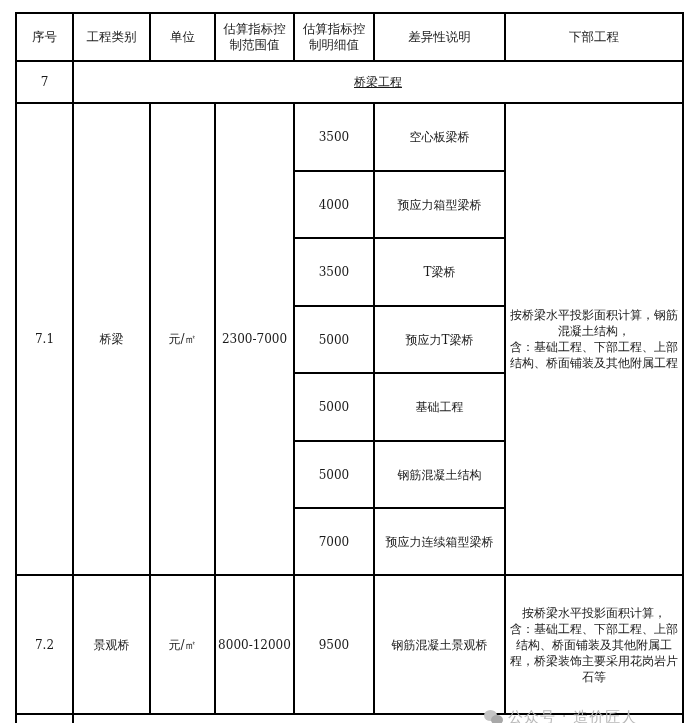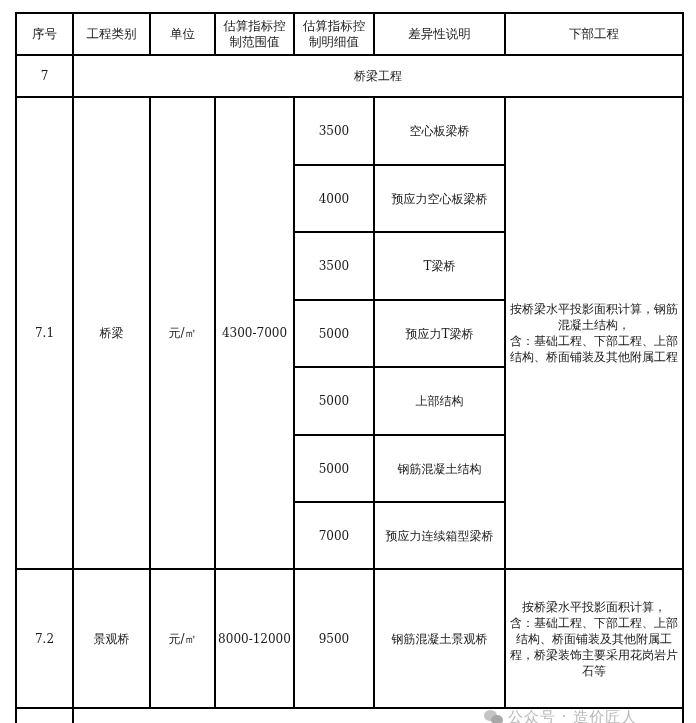--- a/index.html
+++ b/index.html
@@ -2,21 +2,21 @@
 <html><head>
 <meta charset="utf-8">
 <style>
   html, body { margin: 0; padding: 0; background: #ffffff; }
   body { width: 696px; height: 723px; position: relative; overflow: hidden;
          font-family: "DejaVu Serif", "Liberation Serif", serif; color: #1a1a1a; }
   table.doc { position: absolute; left: 15px; top: 12px; border-collapse: collapse; table-layout: fixed; }
   table.doc td { border: 2px solid #000; text-align: center; vertical-align: middle;
                  font-size: 12px; padding: 0 2px; line-height: 16px; }
   table.doc td.hdr { font-family: "DejaVu Sans", "Liberation Sans", sans-serif; font-size: 12.5px; }
-  td.left { text-align: right; }
+  td.left { text-align: right; text-decoration: underline; }
   td.note { text-align: left; font-size: 12px; line-height: 16px; padding: 0 2px; }
   .watermark { position: absolute; left: 484px; top: 708px; font-family: "DejaVu Sans", "Liberation Sans", sans-serif;
                font-size: 15px; color: #b8b8b8; letter-spacing: 1px; display: flex; align-items: center; gap: 4px; }
   .wm-icon { width: 20px; height: 16px; position: relative; }
   .wm-icon .b1 { position: absolute; left: 0; top: 0; width: 13px; height: 11px; border-radius: 50%; background: #c4c4c4; }
   .wm-icon .b2 { position: absolute; left: 7px; top: 5px; width: 12px; height: 10px; border-radius: 50%; background: #a8a8a8; }
 </style>
 </head>
 <body>
 
@@ -24,61 +24,61 @@
   <colgroup>
     <col style="width:57px">
       <col style="width:77px">
       <col style="width:65px">
       <col style="width:79px">
     <col style="width:80px">
       <col style="width:131px">
       <col style="width:178px">
   </colgroup>
   <tbody>
-      <tr style="height:42px">
+      <tr style="height:48px">
     <td class="hdr">序号</td>
     <td class="hdr">工程类别</td>
     <td class="hdr">单位</td>
     <td class="hdr">估算指标控制范围值</td>
     <td class="hdr">估算指标控制明细值</td>
     <td class="hdr">差异性说明</td>
     <td class="hdr">下部工程</td>
   </tr>
   <tr style="height:42px">
     <td>7</td>
     <td class="left" colspan="6">桥梁工程</td>
   </tr>
 
   <tr style="height:68px">
     <td rowspan="7">7.1</td>
     <td rowspan="7">桥梁</td>
     <td rowspan="7">元/㎡</td>
-    <td rowspan="7">4300-7000</td>
+    <td rowspan="7">2300-7000</td>
     <td>3500</td>
     <td>空心板梁桥</td>
     <td rowspan="7" class="note">
       <span style="white-space:pre-line;display:block">按桥梁水平投影面积计算，钢筋混凝土结构，
 含：基础工程、下部工程、上部结构、桥面铺装及其他附属工程</span>
     </td>
   </tr>
   <tr style="height:67px">
     <td>4000</td>
-    <td>预应力空心板梁桥</td>
+    <td>预应力箱型梁桥</td>
   </tr>
   <tr style="height:68px">
     <td>3500</td>
     <td>T梁桥</td>
   </tr>
   <tr style="height:67px">
     <td>5000</td>
     <td>预应力T梁桥</td>
   </tr>
   <tr style="height:68px">
     <td>5000</td>
-    <td>上部结构</td>
+    <td>基础工程</td>
   </tr>
   <tr style="height:67px">
     <td>5000</td>
     <td>钢筋混凝土结构</td>
   </tr>
   <tr style="height:67px">
     <td>7000</td>
     <td>预应力连续箱型梁桥</td>
   </tr>
 

